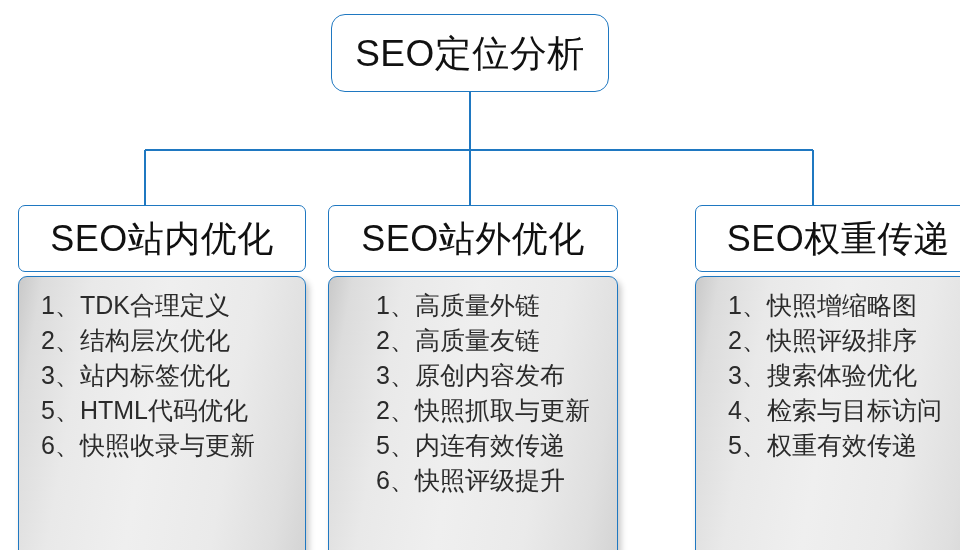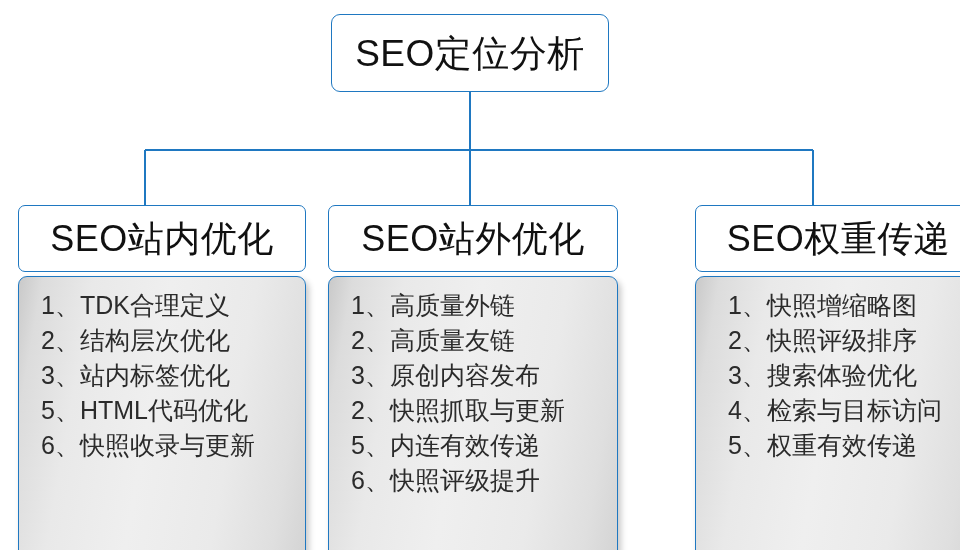--- a/index.html
+++ b/index.html
@@ -36,21 +36,21 @@
   
   .root-node {
     position: absolute;
     left: 331px;
     top: 14px;
     width: 278px;
     height: 78px;
     box-sizing: border-box;
     background: #ffffff;
     border: 1.4px solid #1f78c1;
-    border-radius: 9px;
+    border-radius: 14px;
     display: flex;
     align-items: center;
     justify-content: center;
   }
   .root-node .root-label {
     font-size: 37px;
     color: #111111;
     letter-spacing: 0.5px;
     line-height: 1;
     white-space: nowrap;
@@ -109,21 +109,21 @@
     margin: 0;
     padding: 0;
   }
   .item-list li {
     font-size: 25px;
     line-height: 35px;
     color: #2b2b2b;
     white-space: nowrap;
   }
   .column.c0 .item-list li { padding-left: 22px; }
-  .column.c1 .item-list li { padding-left: 22px; }
+  .column.c1 .item-list li { padding-left: 22px; margin-left: 25px; }
   .column.c2 .item-list li { padding-left: 32px; }
 </style>
 </head>
 <body>
 
 <div id="diagram">
 
   <svg class="connectors" width="960" height="550" viewBox="0 0 960 550" xmlns="http://www.w3.org/2000/svg">
     <g stroke="#1f78c1" stroke-width="1.6" fill="none" shape-rendering="crispEdges">
       <line x1="470" y1="92" x2="470" y2="150"></line>

